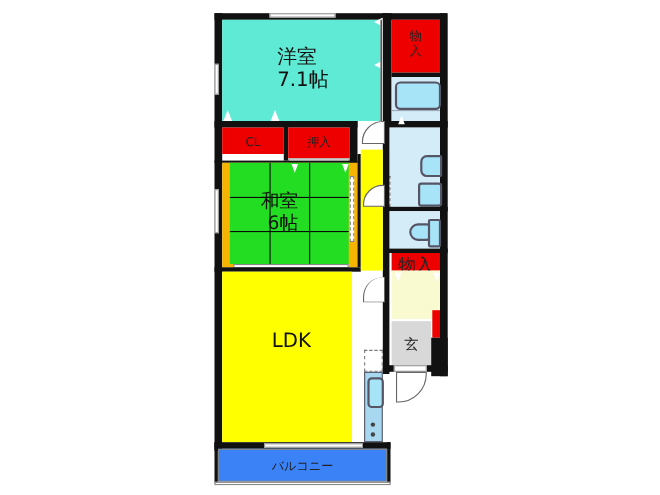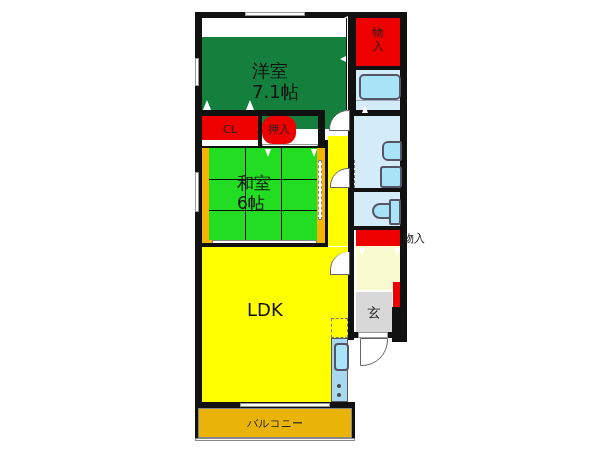--- a/index.html
+++ b/index.html
@@ -16,21 +16,21 @@
   .fixture { position:absolute; border:2px solid #556; border-radius:4px; background:#a8e4f8; }
 </style>
 </head>
 <body>
 
 <div class="abs wall" style="left:195px;top:12px;width:7px;height:398px;"></div>
 <div class="abs wall" style="left:195px;top:12px;width:155px;height:6px;"></div>
 <div class="abs wall" style="left:348px;top:12px;width:58px;height:6px;"></div>
 <div class="abs wall" style="left:400px;top:12px;width:7px;height:330px;"></div>
 
-<div class="abs" style="left:202px;top:18px;width:144px;height:92px;background:#15803d;margin-top:19px;">
+<div class="abs" style="left:202px;top:18px;width:144px;height:92px;background:#5eead4;">
   <div class="room-label" style="left:50px;top:24px;font-size:18px;">
     <div>洋室</div>
     <div>7.1帖</div>
   </div>
 </div>
 <div class="abs window" style="left:245px;top:12px;width:60px;height:4px;"></div>
 <div class="abs window" style="left:195px;top:58px;width:4px;height:28px;"></div>
 
 <div class="tri" style="left:203px;top:100px;border-left:4px solid transparent;border-right:4px solid transparent;border-bottom:10px solid #fff;"></div>
 <div class="tri" style="left:246px;top:100px;border-left:4px solid transparent;border-right:4px solid transparent;border-bottom:10px solid #fff;"></div>
@@ -61,21 +61,21 @@
 
 <div class="abs wall" style="left:348px;top:188px;width:59px;height:4px;"></div>
 
 <div class="abs" style="left:354px;top:192px;width:46px;height:34px;background:#d4ecf8;"></div>
 <div class="fixture" style="left:372px;top:203px;width:20px;height:12px;border-radius:8px;"></div>
 <div class="fixture" style="left:389px;top:199px;width:8px;height:22px;border-radius:2px;"></div>
 
 <div class="abs wall" style="left:348px;top:226px;width:59px;height:4px;"></div>
 
 <div class="abs red" style="left:356px;top:230px;width:44px;height:16px;">
-  <div class="red-label" style="top:1px;font-size:11px;margin-left:36px;">物入</div>
+  <div class="red-label" style="top:1px;font-size:16px;">物入</div>
 </div>
 
 <div class="abs" style="left:356px;top:246px;width:44px;height:44px;background:#fafad0;"></div>
 <div class="tri" style="left:359px;top:248px;border-left:3px solid transparent;border-right:3px solid transparent;border-top:8px solid #fff;"></div>
 <div class="tri" style="left:394px;top:248px;border-left:3px solid transparent;border-right:3px solid transparent;border-top:8px solid #fff;"></div>
 <div class="abs red" style="left:393px;top:282px;width:7px;height:25px;"></div>
 
 <div class="abs" style="left:356px;top:292px;width:36px;height:40px;background:#d8d8d8;">
   <div class="red-label" style="top:12px;font-size:13px;">玄</div>
 </div>
@@ -84,64 +84,64 @@
 <div class="abs" style="left:358px;top:332px;width:30px;height:6px;background:#fff;border:1px solid #999;"></div>
 <div class="door-arc" style="left:360px;top:338px;width:26px;height:26px;border-radius:0 0 26px 0;"></div>
 
 <div class="abs wall" style="left:348px;top:110px;width:6px;height:230px;"></div>
 
 <div class="abs wall" style="left:195px;top:110px;width:130px;height:6px;"></div>
 <div class="abs red" style="left:202px;top:116px;width:56px;height:24px;">
   <div class="red-label" style="top:7px;font-size:11px;">CL</div>
 </div>
 <div class="abs wall" style="left:258px;top:110px;width:4px;height:36px;"></div>
-<div class="abs red" style="left:262px;top:116px;width:34px;height:28px;border-radius:11px;">
+<div class="abs red" style="left:262px;top:116px;width:56px;height:28px;">
   <div class="red-label" style="top:6px;font-size:11px;">押入</div>
 </div>
 <div class="abs window" style="left:262px;top:144px;width:56px;height:4px;"></div>
 <div class="abs wall" style="left:318px;top:110px;width:7px;height:38px;"></div>
 <div class="abs wall" style="left:195px;top:146px;width:130px;height:2px;"></div>
 
 <div class="door-arc" style="left:329px;top:110px;width:19px;height:19px;border-radius:19px 0 0 0;"></div>
 
 <div class="abs" style="left:202px;top:148px;width:123px;height:95px;background:#f5b400;"></div>
 <div class="abs" style="left:209px;top:148px;width:108px;height:92px;background:#22dd22;
             background-image:linear-gradient(#0a0a0a,#0a0a0a),linear-gradient(#0a0a0a,#0a0a0a),linear-gradient(#0a0a0a,#0a0a0a),linear-gradient(#0a0a0a,#0a0a0a);
             background-size:1px 100%,1px 100%,100% 1px,100% 1px;
             background-position:36px 0,72px 0,0 31px,0 62px;background-repeat:no-repeat;">
-  <div class="room-label" style="left:28px;top:26px;font-size:17px;">
+  <div class="room-label" style="left:28px;top:26px;font-size:17px;text-align:right;">
     <div>和室</div>
     <div>6帖</div>
   </div>
 </div>
 <div class="tri" style="left:265px;top:149px;border-left:3px solid transparent;border-right:3px solid transparent;border-top:8px solid #fff;"></div>
 <div class="tri" style="left:311px;top:149px;border-left:3px solid transparent;border-right:3px solid transparent;border-top:8px solid #fff;"></div>
 <div class="abs window" style="left:195px;top:172px;width:4px;height:40px;"></div>
 <div class="abs" style="left:318px;top:160px;width:4px;height:60px;background:#fff;border:1px dashed #888;"></div>
 <div class="abs wall" style="left:325px;top:140px;width:3px;height:103px;"></div>
 <div class="abs" style="left:212px;top:240px;width:105px;height:4px;background:#fff;border:1px solid #888;"></div>
 <div class="abs wall" style="left:195px;top:243px;width:133px;height:4px;"></div>
 
 <div class="abs" style="left:328px;top:136px;width:20px;height:110px;background:#ffff00;"></div>
 <div class="door-arc" style="left:330px;top:168px;width:18px;height:18px;border-radius:18px 0 0 0;"></div>
 
-<div class="abs" style="left:202px;top:247px;width:146px;height:155px;background:#ffff00;">
+<div class="abs" style="left:202px;top:247px;width:118px;height:155px;background:#ffff00;">
   <div class="room-label" style="left:45px;top:53px;font-size:18px;">
     <div>LDK</div>
   </div>
 </div>
 <div class="door-arc" style="left:330px;top:252px;width:18px;height:22px;border-radius:18px 0 0 0;border-top:0;"></div>
 <div class="abs" style="left:331px;top:318px;width:17px;height:20px;border:1px dashed #777;background:transparent;"></div>
 
 <div class="abs" style="left:331px;top:338px;width:17px;height:64px;background:#a8d8f0;border:1px solid #556;"></div>
 <div class="fixture" style="left:334px;top:343px;width:11px;height:24px;"></div>
 <div class="abs" style="left:337px;top:384px;width:4px;height:4px;border-radius:50%;background:#444;"></div>
 <div class="abs" style="left:337px;top:393px;width:4px;height:4px;border-radius:50%;background:#444;"></div>
 
 <div class="abs wall" style="left:195px;top:402px;width:160px;height:6px;"></div>
 <div class="abs window" style="left:240px;top:403px;width:90px;height:4px;"></div>
 
-<div class="abs" style="left:198px;top:408px;width:154px;height:30px;background:#eab308;border:1px solid #888;">
+<div class="abs" style="left:198px;top:408px;width:154px;height:30px;background:#3b82f6;border:1px solid #888;">
   <div class="red-label" style="top:7px;font-size:11px;">バルコニー</div>
 </div>
 <div class="abs wall" style="left:195px;top:402px;width:3px;height:38px;"></div>
 <div class="abs wall" style="left:352px;top:402px;width:3px;height:38px;"></div>
 <div class="abs" style="left:195px;top:438px;width:160px;height:3px;background:#fff;border:1px solid #888;"></div>
 
 </body></html>

